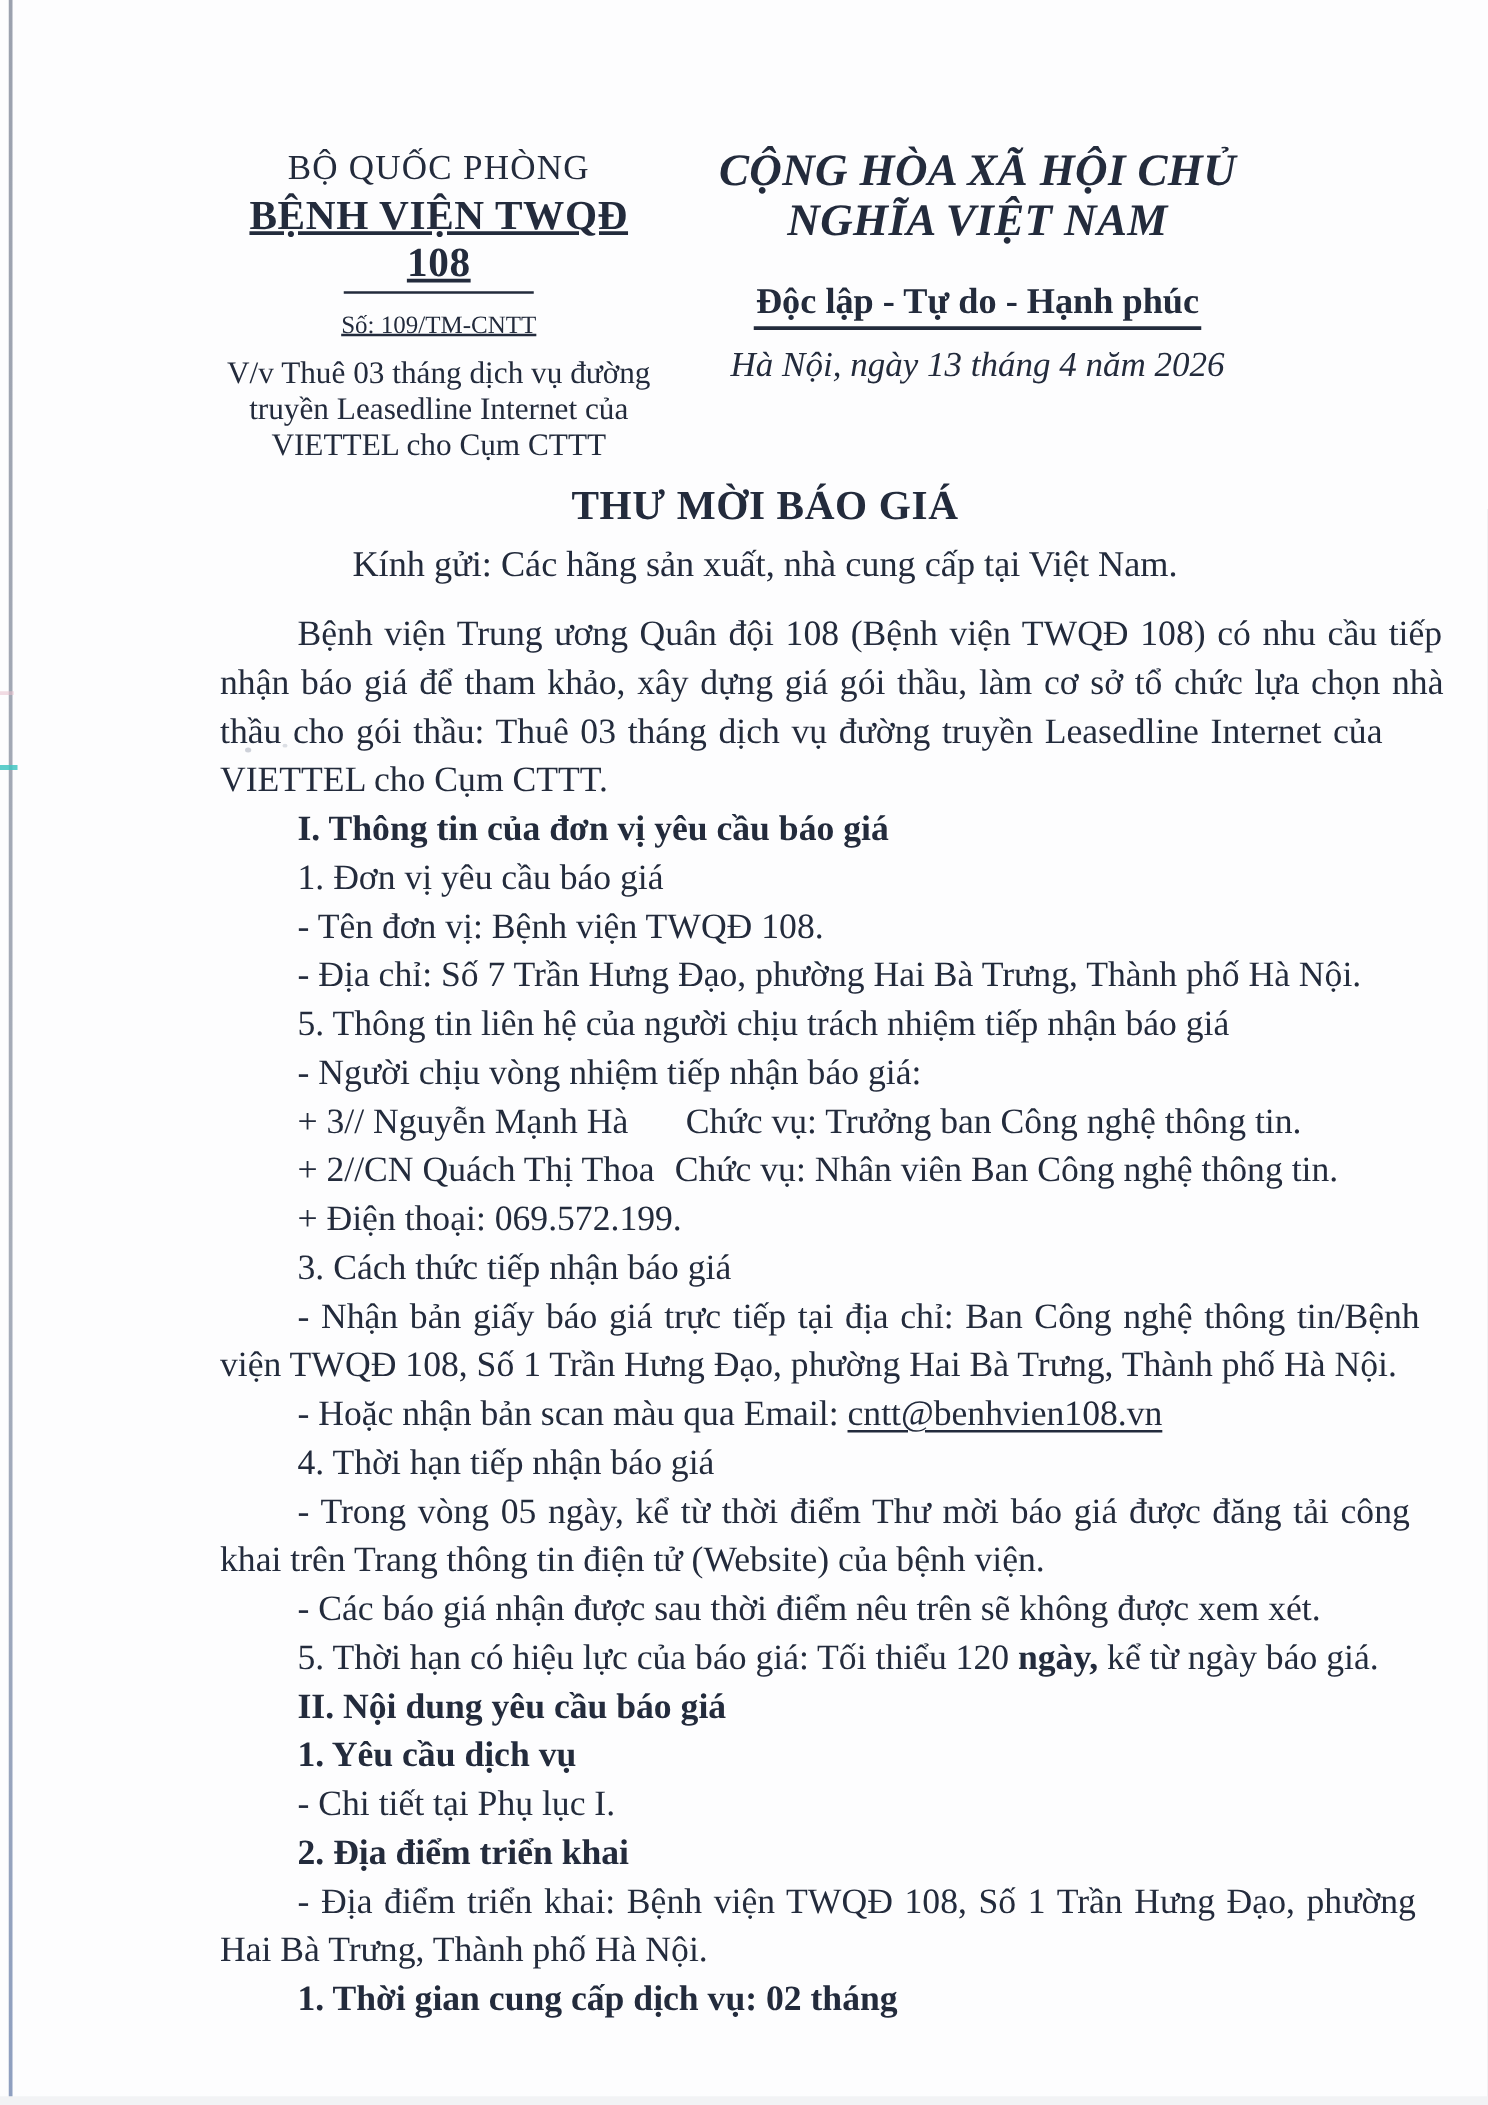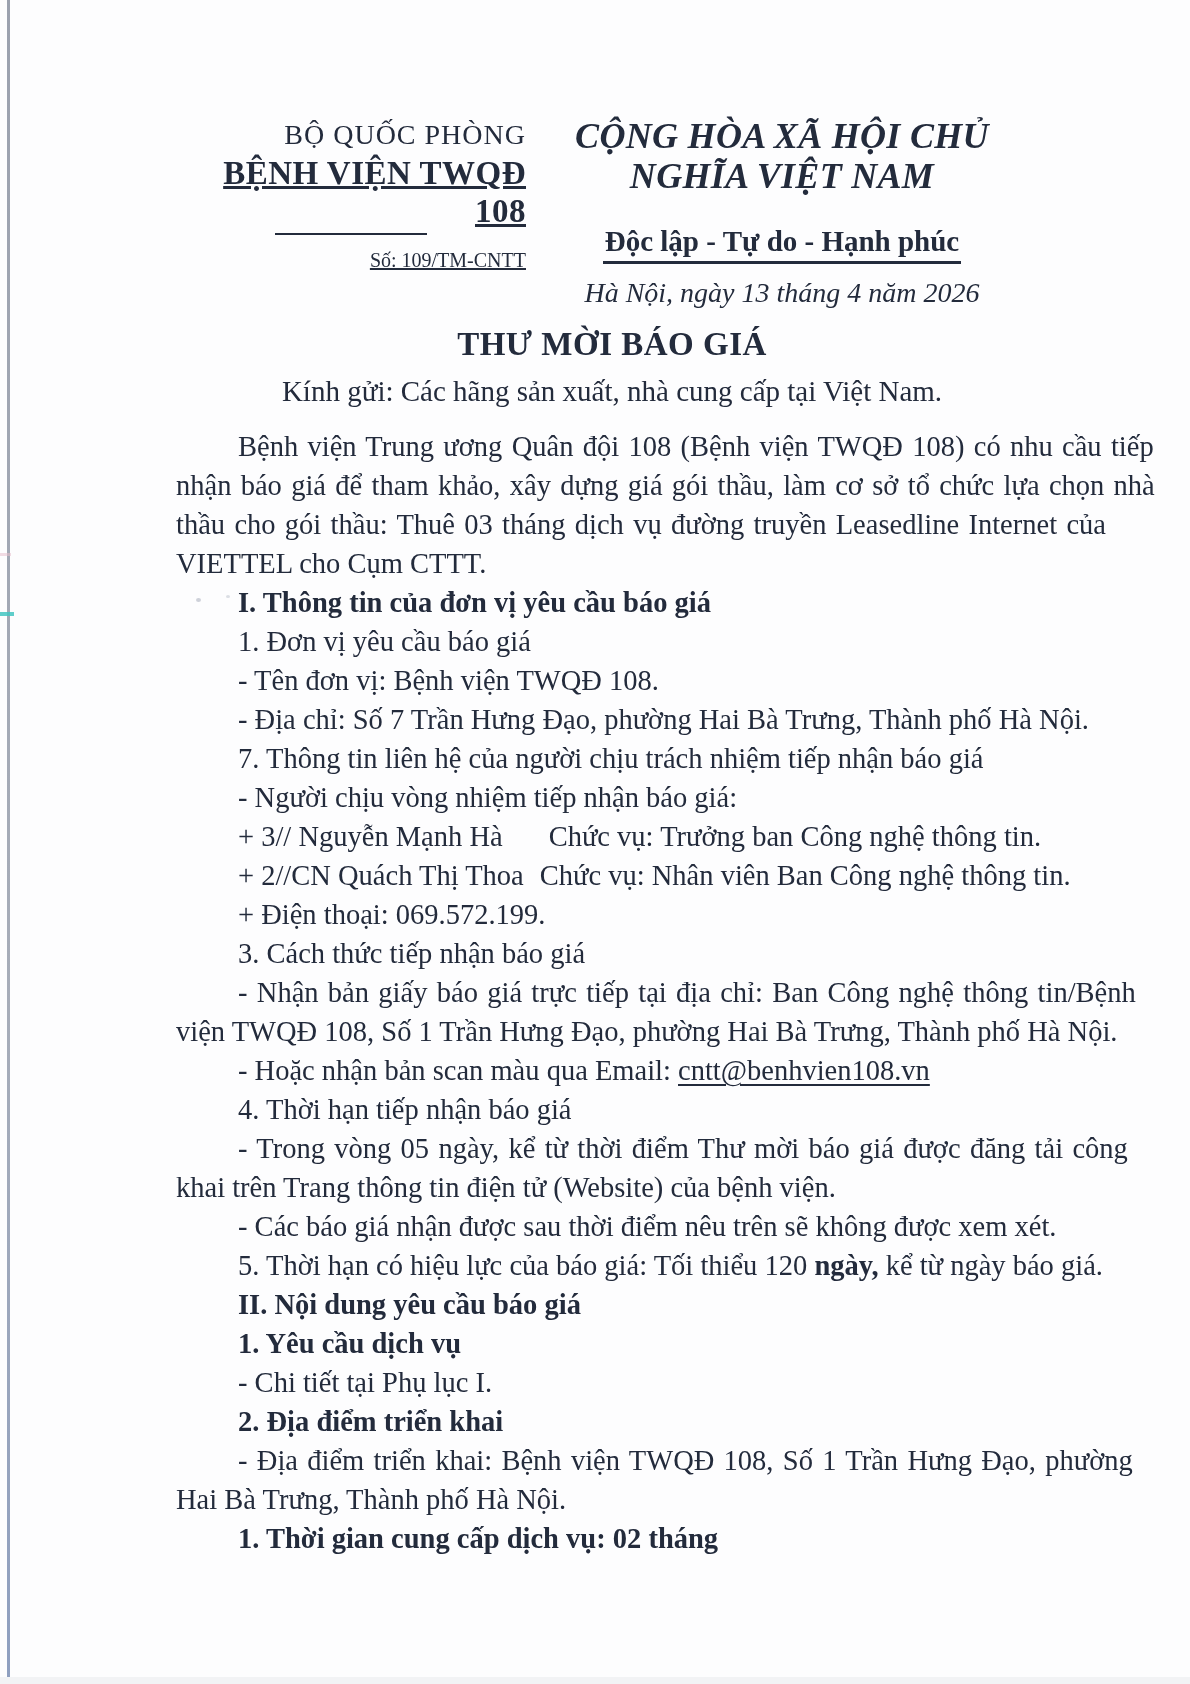--- a/index.html
+++ b/index.html
@@ -13,21 +13,21 @@
     background:linear-gradient(#9ba1ae,#a7adb9 60%,#8e9fc0);}
   .tick-teal{position:absolute;left:0;top:612px;width:14px;height:4px;background:#43c6c2;opacity:.85;}
   .tick-pink{position:absolute;left:0;top:553px;width:11px;height:3px;background:#e7bfcc;opacity:.55;}
   .speck{position:absolute;left:196px;top:598px;width:5px;height:4px;background:#b9bec9;border-radius:50%;opacity:.7;}
   .speck2{position:absolute;left:226px;top:595px;width:4px;height:3px;background:#c4c9d2;border-radius:50%;opacity:.6;}
   .bottom-strip{position:absolute;left:0;bottom:0;width:100%;height:7px;background:#f2f3f5;}
 
   .content{position:absolute;left:176px;top:116px;width:872px;}
 
   .hdr{display:flex;}
-  .hl{width:350px;text-align:right;}
+  .hl{width:350px;text-align:center;}
   .hr{width:500px;margin-left:6px;text-align:center;}
   .hl-ministry{font-size:28px;line-height:38px;letter-spacing:1px;}
   .hl-org{font-size:33px;font-weight:bold;line-height:38px;letter-spacing:.5px;text-decoration:underline;}
   .hl-underline{width:152px;height:2px;background:#232b3c;margin:3px auto 8px;}
   .hl-num{font-size:20px;line-height:34px;text-decoration:underline;}
   .hl-subject{font-size:25px;line-height:29px;margin-top:7px;}
   .hr-nation{font-size:36px;font-weight:bold;line-height:40px;letter-spacing:.3px;font-style:italic;}
   .hr-motto{display:inline-block;font-size:29px;font-weight:bold;
     border-bottom:3px solid #232b3c;padding:0 2px 2px;line-height:35px;margin-top:28px;}
   .hr-date{font-size:28px;font-style:italic;margin-top:12px;line-height:34px;}
@@ -56,20 +56,25 @@
   <div class="bottom-strip"></div>
 
   <div class="content">
 
     <div class="hdr">
       <div class="hl">
         <div class="hl-ministry">BỘ QUỐC PHÒNG</div>
         <div class="hl-org">BỆNH VIỆN TWQĐ 108</div>
         <div class="hl-underline"></div>
         <div class="hl-num">Số: 109/TM-CNTT</div>
+        <div class="hl-subject">
+          <div>V/v Thuê 03 tháng dịch vụ đường</div>
+          <div>truyền Leasedline Internet của</div>
+          <div>VIETTEL cho Cụm CTTT</div>
+        </div>
       </div>
       <div class="hr">
         <div class="hr-nation">CỘNG HÒA XÃ HỘI CHỦ NGHĨA VIỆT NAM</div>
         <div>
           <span class="hr-motto">Độc lập - Tự do - Hạnh phúc</span>
         </div>
         <div class="hr-date">Hà Nội, ngày 13 tháng 4 năm 2026</div>
       </div>
     </div>
 
@@ -79,21 +84,21 @@
     <div class="body">
       <div class="ln ind j">Bệnh viện Trung ương Quân đội 108 (Bệnh viện TWQĐ 108) có nhu cầu tiếp</div>
       <div class="ln j">nhận báo giá để tham khảo, xây dựng giá gói thầu, làm cơ sở tổ chức lựa chọn nhà</div>
       <div class="ln j">thầu cho gói thầu: Thuê 03 tháng dịch vụ đường truyền Leasedline Internet của</div>
       <div class="ln">VIETTEL cho Cụm CTTT.</div>
 
       <div class="ln ind b">I. Thông tin của đơn vị yêu cầu báo giá</div>
       <div class="ln ind">1. Đơn vị yêu cầu báo giá</div>
       <div class="ln ind">- Tên đơn vị: Bệnh viện TWQĐ 108.</div>
       <div class="ln ind">- Địa chỉ: Số 7 Trần Hưng Đạo, phường Hai Bà Trưng, Thành phố Hà Nội.</div>
-      <div class="ln ind">7. Thông tin liên hệ của người chịu trách nhiệm tiếp nhận báo giá</div>
+      <div class="ln ind">5. Thông tin liên hệ của người chịu trách nhiệm tiếp nhận báo giá</div>
       <div class="ln ind">- Người chịu vòng nhiệm tiếp nhận báo giá:</div>
 
       <div class="ln ind"><span>+ 3// Nguyễn Mạnh Hà</span><span class="gap-lg"></span><span>Chức vụ: Trưởng ban Công nghệ thông tin.</span></div>
       <div class="ln ind"><span>+ 2//CN Quách Thị Thoa</span><span class="gap-sm"></span><span>Chức vụ: Nhân viên Ban Công nghệ thông tin.</span></div>
 
       <div class="ln ind">+ Điện thoại: 069.572.199.</div>
       <div class="ln ind">3. Cách thức tiếp nhận báo giá</div>
       <div class="ln ind j">- Nhận bản giấy báo giá trực tiếp tại địa chỉ: Ban Công nghệ thông tin/Bệnh</div>
       <div class="ln">viện TWQĐ 108, Số 1 Trần Hưng Đạo, phường Hai Bà Trưng, Thành phố Hà Nội.</div>
 

